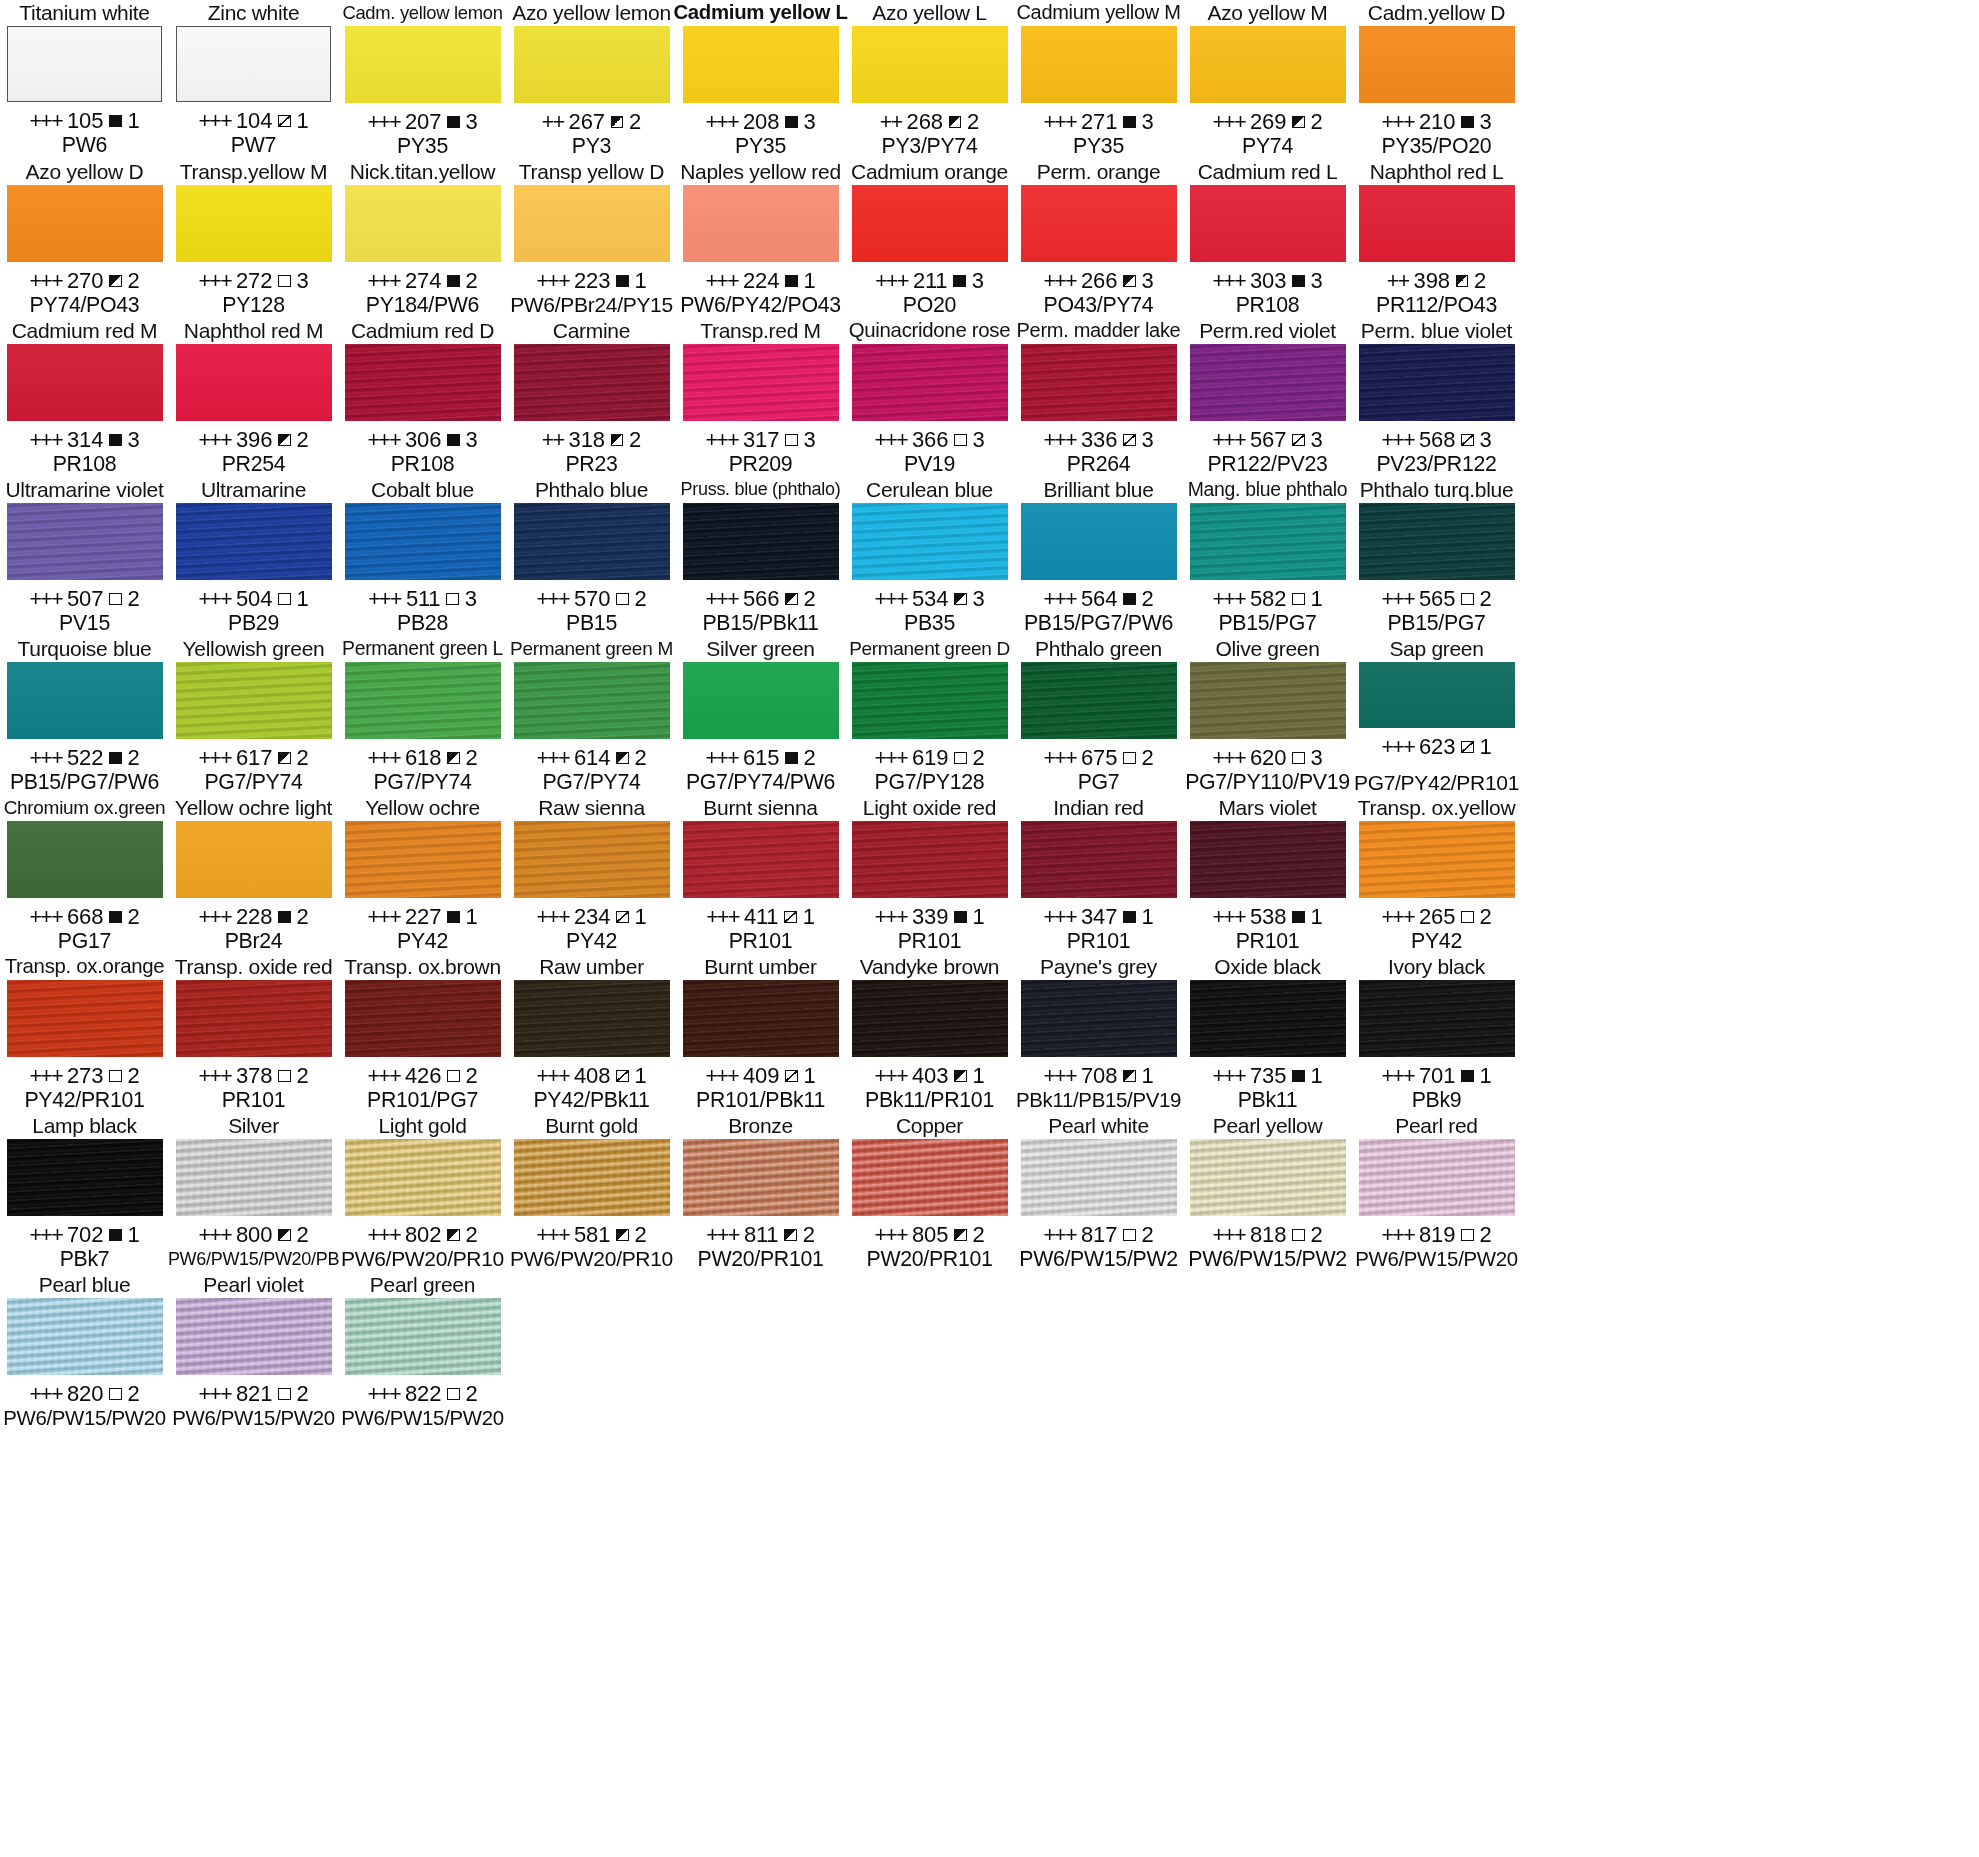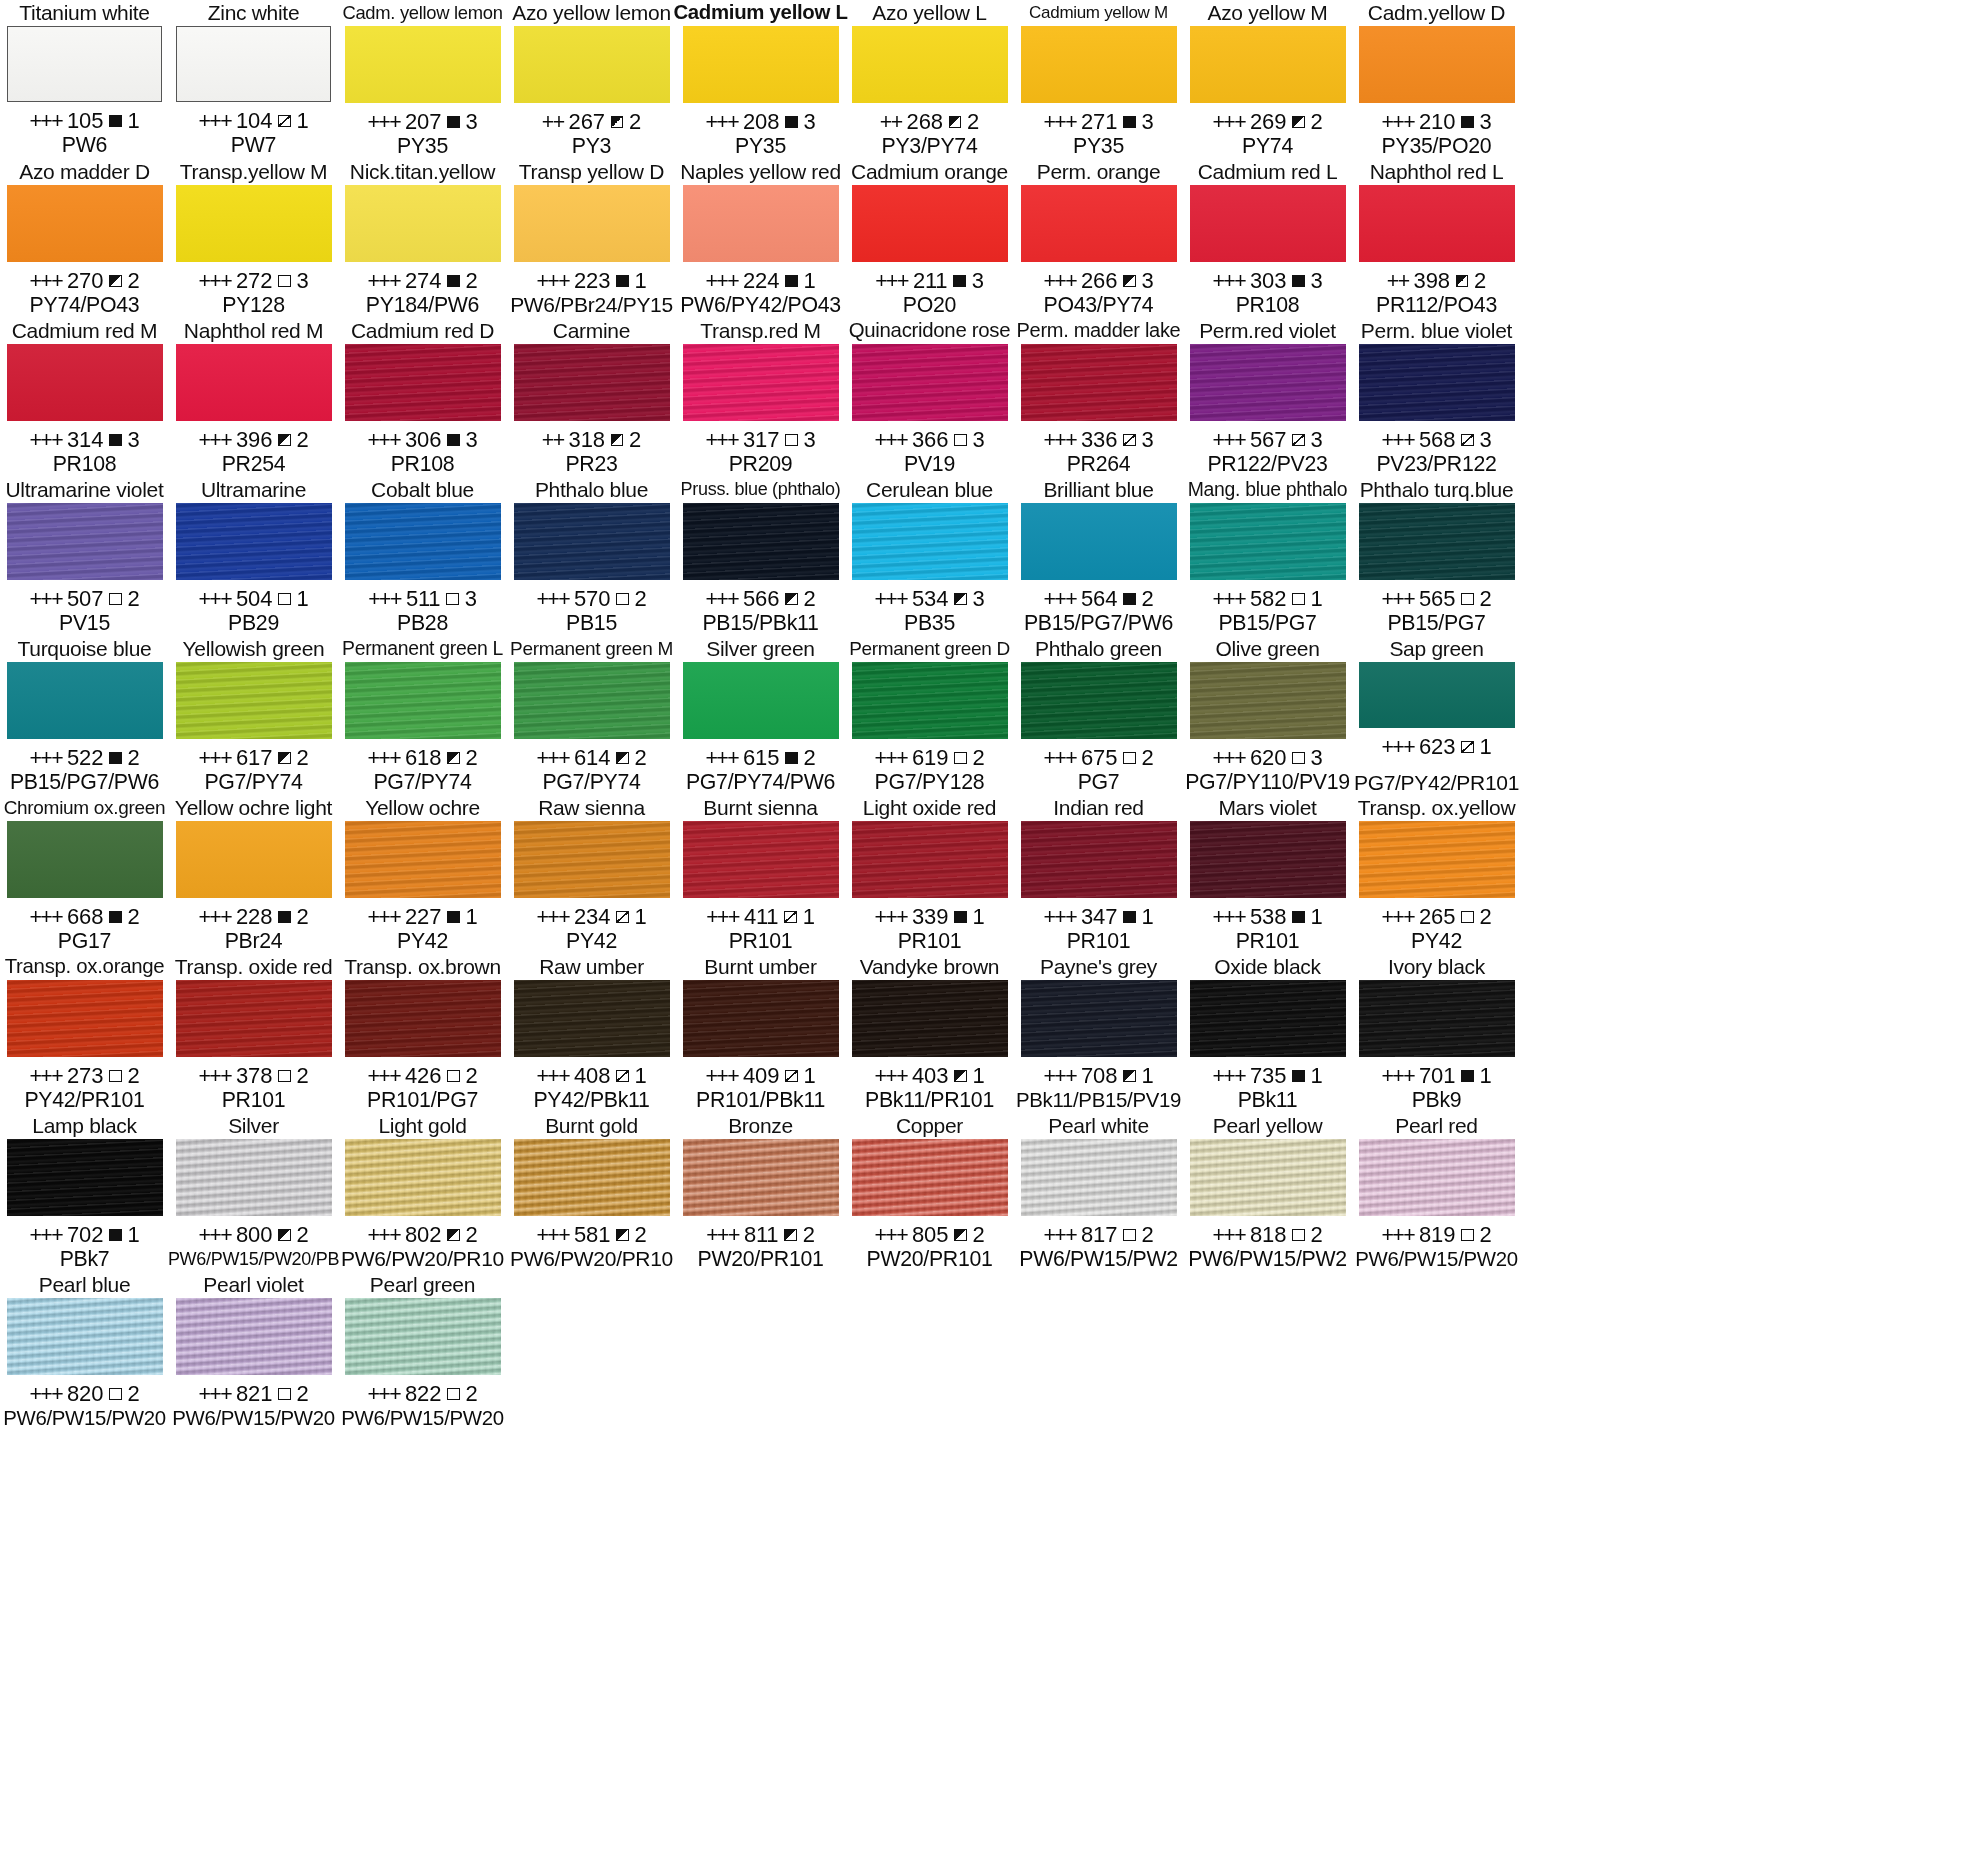--- a/index.html
+++ b/index.html
@@ -179,21 +179,21 @@
         </div>
         <div class="codeline">
           <span class="plus">++</span>
           <span class="num">268</span>
           <span class="op half"></span>
           <span class="series">2</span>
         </div>
         <div class="pig">PY3/PY74</div>
       </div>
       <div class="cell">
-        <div class="cname" style="font-size: 17px; text-align: center;">Cadmium yellow M</div>
+        <div class="cname" style="font-size: 20px; text-align: center;">Cadmium yellow M</div>
         <div class="swatch" style="background-color: rgb(249, 188, 21);">
           <div class="tex" style="background-image: linear-gradient(rgba(255, 255, 255, 0.05), rgba(0, 0, 0, 0.035));"></div>
         </div>
         <div class="codeline">
           <span class="plus">+++</span>
           <span class="num">271</span>
           <span class="op full"></span>
           <span class="series">3</span>
         </div>
         <div class="pig">PY35</div>
@@ -220,21 +220,21 @@
           <span class="plus">+++</span>
           <span class="num">210</span>
           <span class="op full"></span>
           <span class="series">3</span>
         </div>
         <div class="pig">PY35/PO20</div>
       </div>
     </div>
     <div class="row">
       <div class="cell">
-        <div class="cname">Azo madder D</div>
+        <div class="cname">Azo yellow D</div>
         <div class="swatch" style="background-color: rgb(244, 136, 28);">
           <div class="tex" style="background-image: linear-gradient(rgba(255, 255, 255, 0.05), rgba(0, 0, 0, 0.035));"></div>
         </div>
         <div class="codeline">
           <span class="plus">+++</span>
           <span class="num">270</span>
           <span class="op half"></span>
           <span class="series">2</span>
         </div>
         <div class="pig">PY74/PO43</div>

